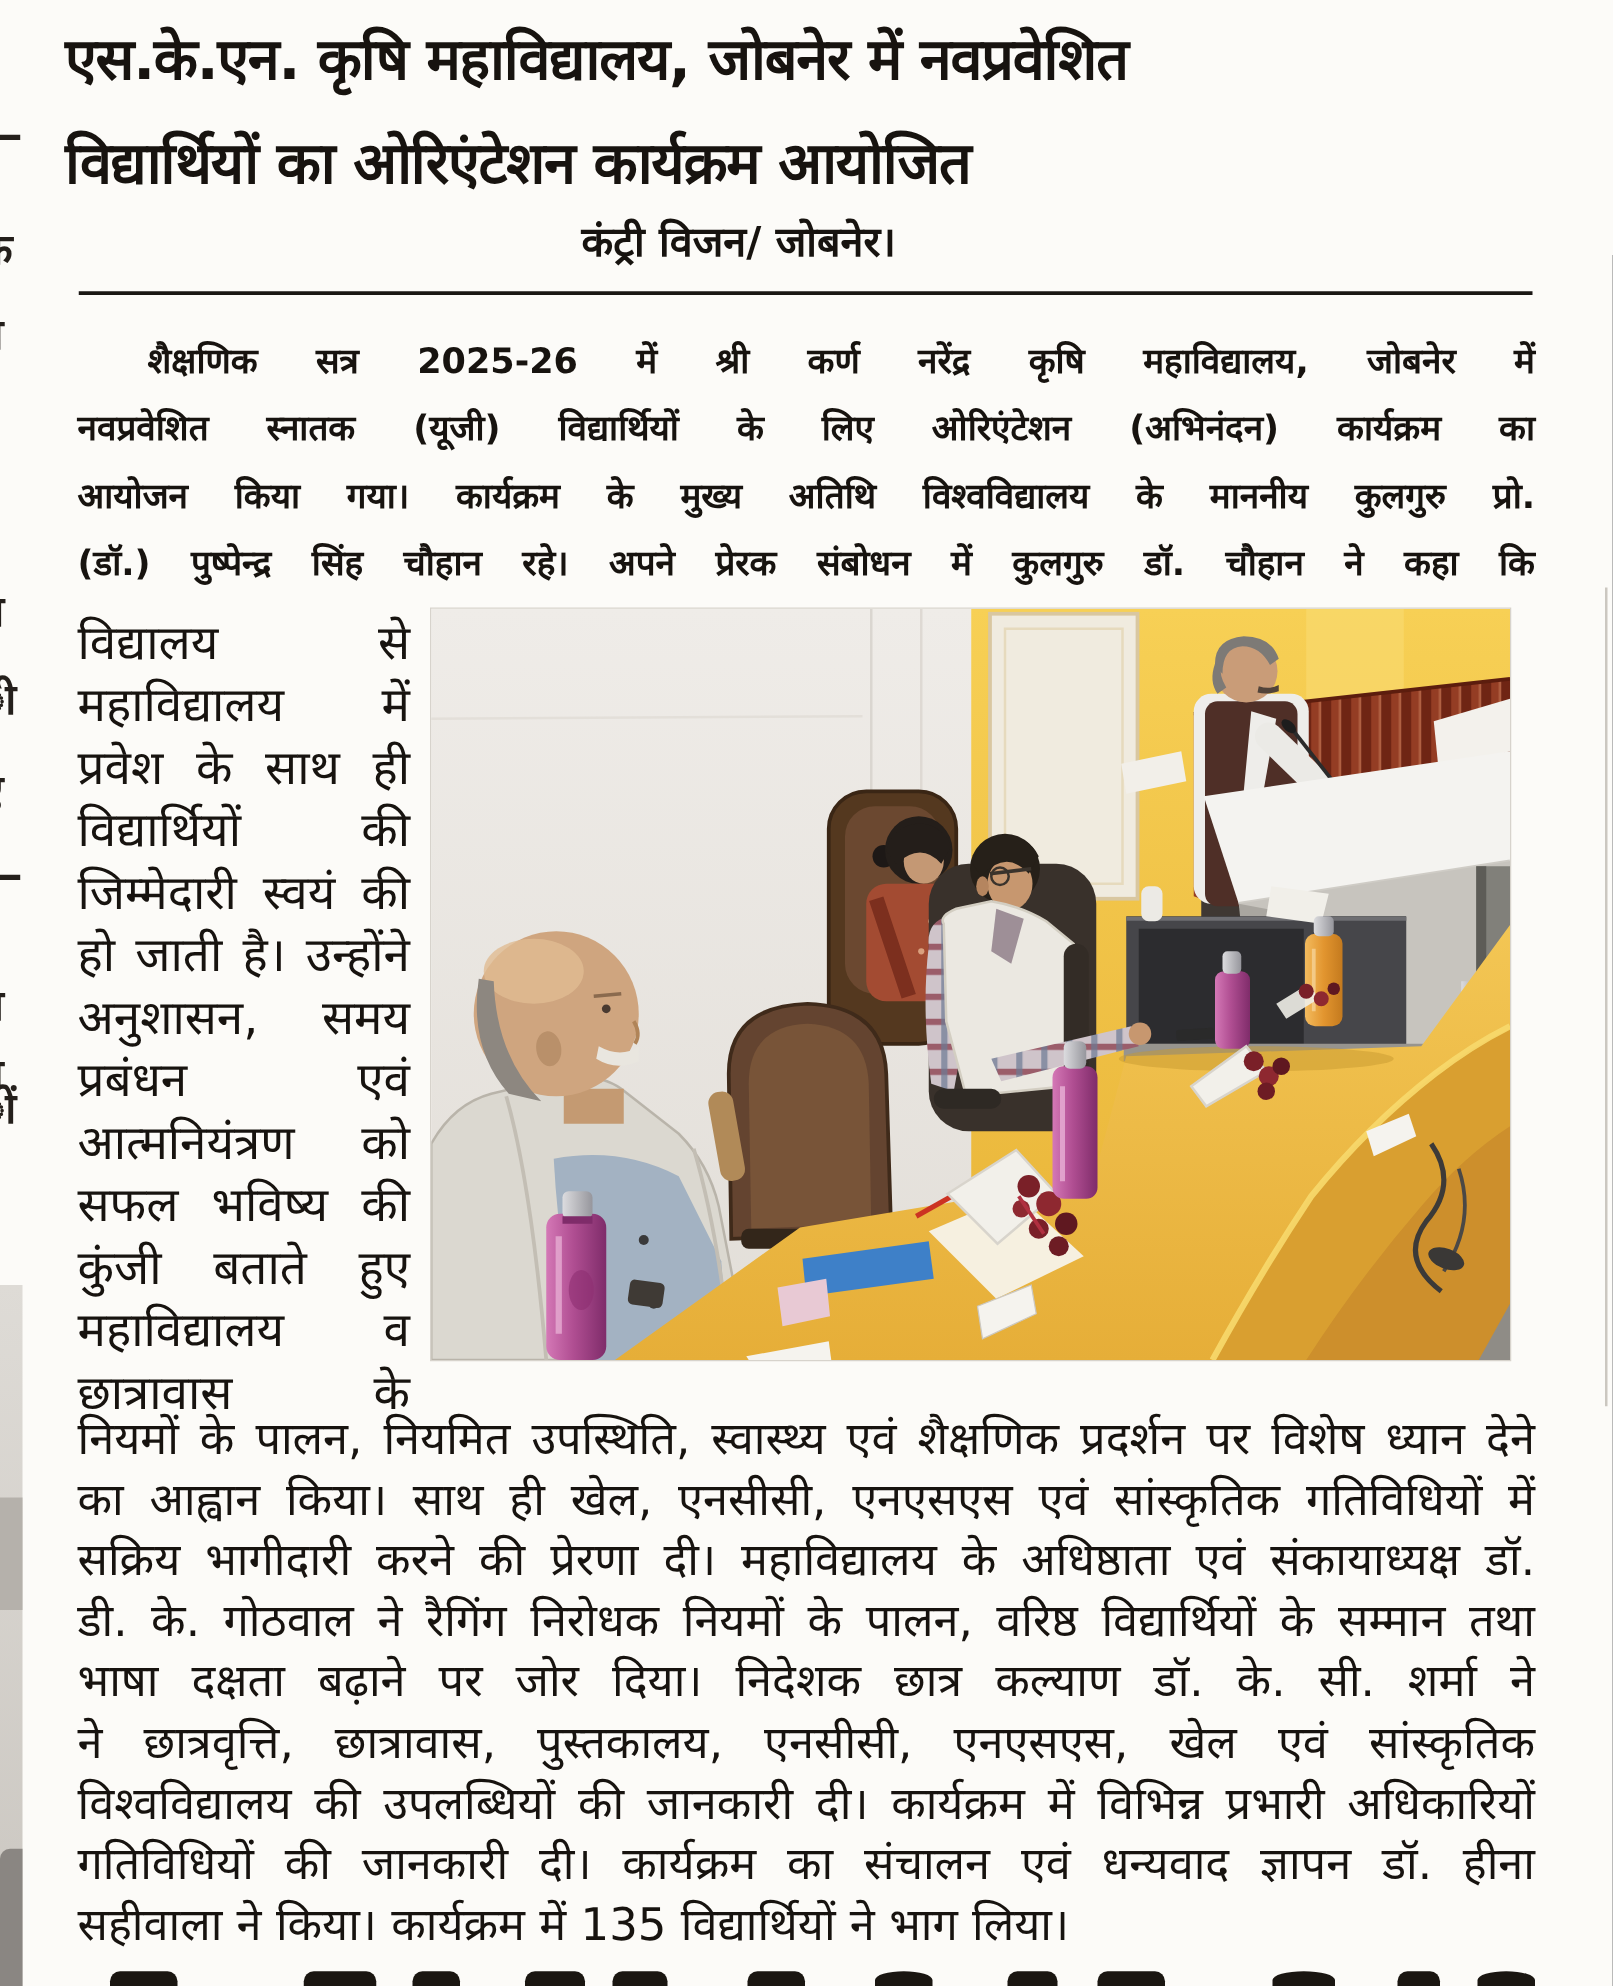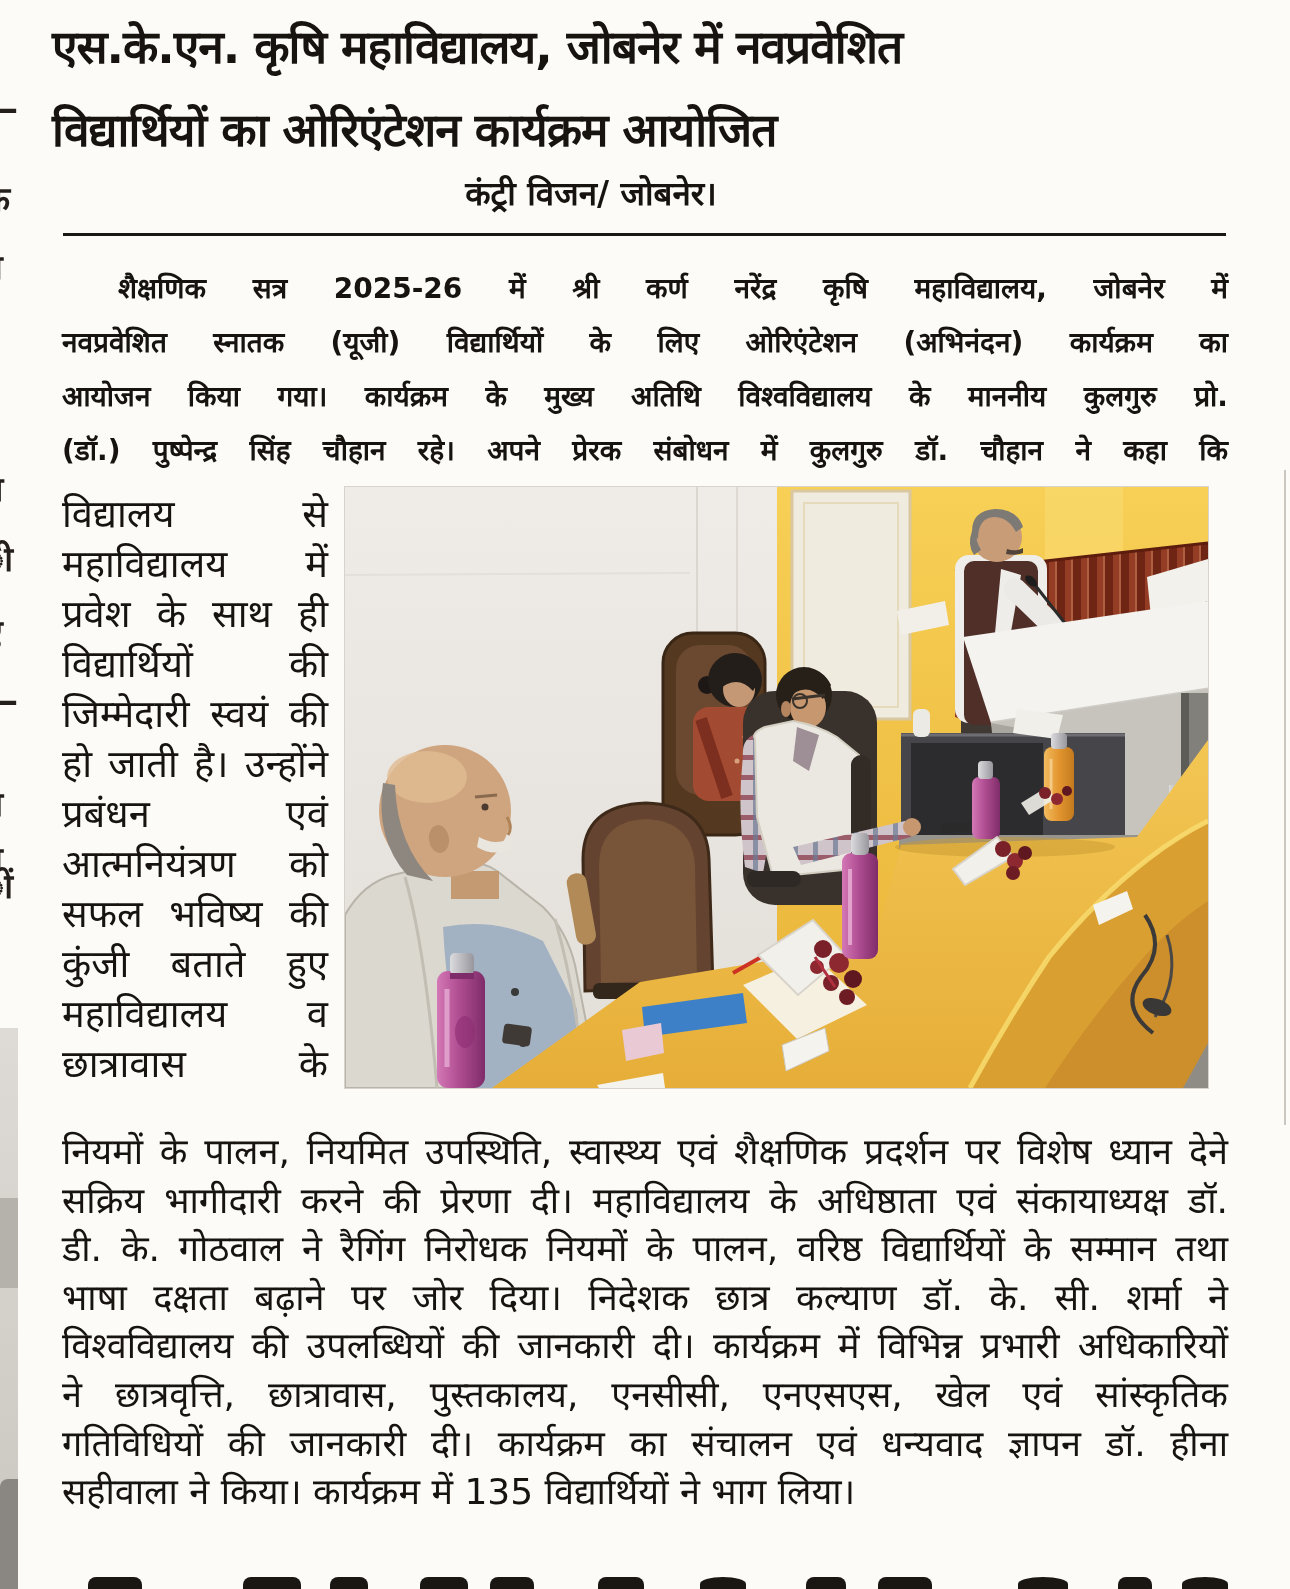--- a/index.html
+++ b/index.html
@@ -66,20 +66,21 @@
     <div class="jline">(डॉ.) पुष्पेन्द्र सिंह चौहान रहे। अपने प्रेरक संबोधन में कुलगुरु डॉ. चौहान ने कहा कि</div>
   </div>
 
   <div class="leftcol">
     <div class="jline">विद्यालय से</div>
     <div class="jline">महाविद्यालय में</div>
     <div class="jline">प्रवेश के साथ ही</div>
     <div class="jline">विद्यार्थियों की</div>
     <div class="jline">जिम्मेदारी स्वयं की</div>
     <div class="jline">हो जाती है। उन्होंने</div>
+    <div class="jline">अनुशासन, समय</div>
     <div class="jline">प्रबंधन एवं</div>
     <div class="jline">आत्मनियंत्रण को</div>
     <div class="jline">सफल भविष्य की</div>
     <div class="jline">कुंजी बताते हुए</div>
     <div class="jline">महाविद्यालय व</div>
     <div class="jline">छात्रावास के</div>
   </div>
 
   <div class="photo">
     <svg viewBox="0 0 863 601" xmlns="http://www.w3.org/2000/svg">
@@ -305,25 +306,26 @@
         <rect x="105" y="466" width="24" height="22" rx="5" fill="url(#silverG)"></rect>
         <rect x="105" y="486" width="24" height="6" fill="#7f2c6a"></rect>
         <line x1="102" y1="502" x2="102" y2="580" stroke="#e9b2d6" stroke-width="5" opacity="0.75"></line>
         <ellipse cx="120" cy="545" rx="10" ry="16" fill="#8e2f72" opacity="0.6"></ellipse>
       </g>
     </svg>
   </div>
 
   <div class="bodypar">
     <div class="jline">नियमों के पालन, नियमित उपस्थिति, स्वास्थ्य एवं शैक्षणिक प्रदर्शन पर विशेष ध्यान देने</div>
+    <div class="jline">का आह्वान किया। साथ ही खेल, एनसीसी, एनएसएस एवं सांस्कृतिक गतिविधियों में</div>
     <div class="jline">सक्रिय भागीदारी करने की प्रेरणा दी। महाविद्यालय के अधिष्ठाता एवं संकायाध्यक्ष डॉ.</div>
     <div class="jline">डी. के. गोठवाल ने रैगिंग निरोधक नियमों के पालन, वरिष्ठ विद्यार्थियों के सम्मान तथा</div>
     <div class="jline">भाषा दक्षता बढ़ाने पर जोर दिया। निदेशक छात्र कल्याण डॉ. के. सी. शर्मा ने</div>
+    <div class="jline">ने छात्रवृत्ति, छात्रावास, पुस्तकालय, एनसीसी, एनएसएस, खेल एवं सांस्कृतिक</div>
     <div class="jline">विश्वविद्यालय की उपलब्धियों की जानकारी दी। कार्यक्रम में विभिन्न प्रभारी अधिकारियों</div>
-    <div class="jline">ने छात्रवृत्ति, छात्रावास, पुस्तकालय, एनसीसी, एनएसएस, खेल एवं सांस्कृतिक</div>
     <div class="jline">गतिविधियों की जानकारी दी। कार्यक्रम का संचालन एवं धन्यवाद ज्ञापन डॉ. हीना</div>
     <div class="jline last">सहीवाला ने किया। कार्यक्रम में 135 विद्यार्थियों ने भाग लिया।</div>
   </div>
 
   <div class="left-strip">
     <div class="mid"></div>
     <div class="dark"></div>
   </div>
 
   <div class="right-rule"></div>

